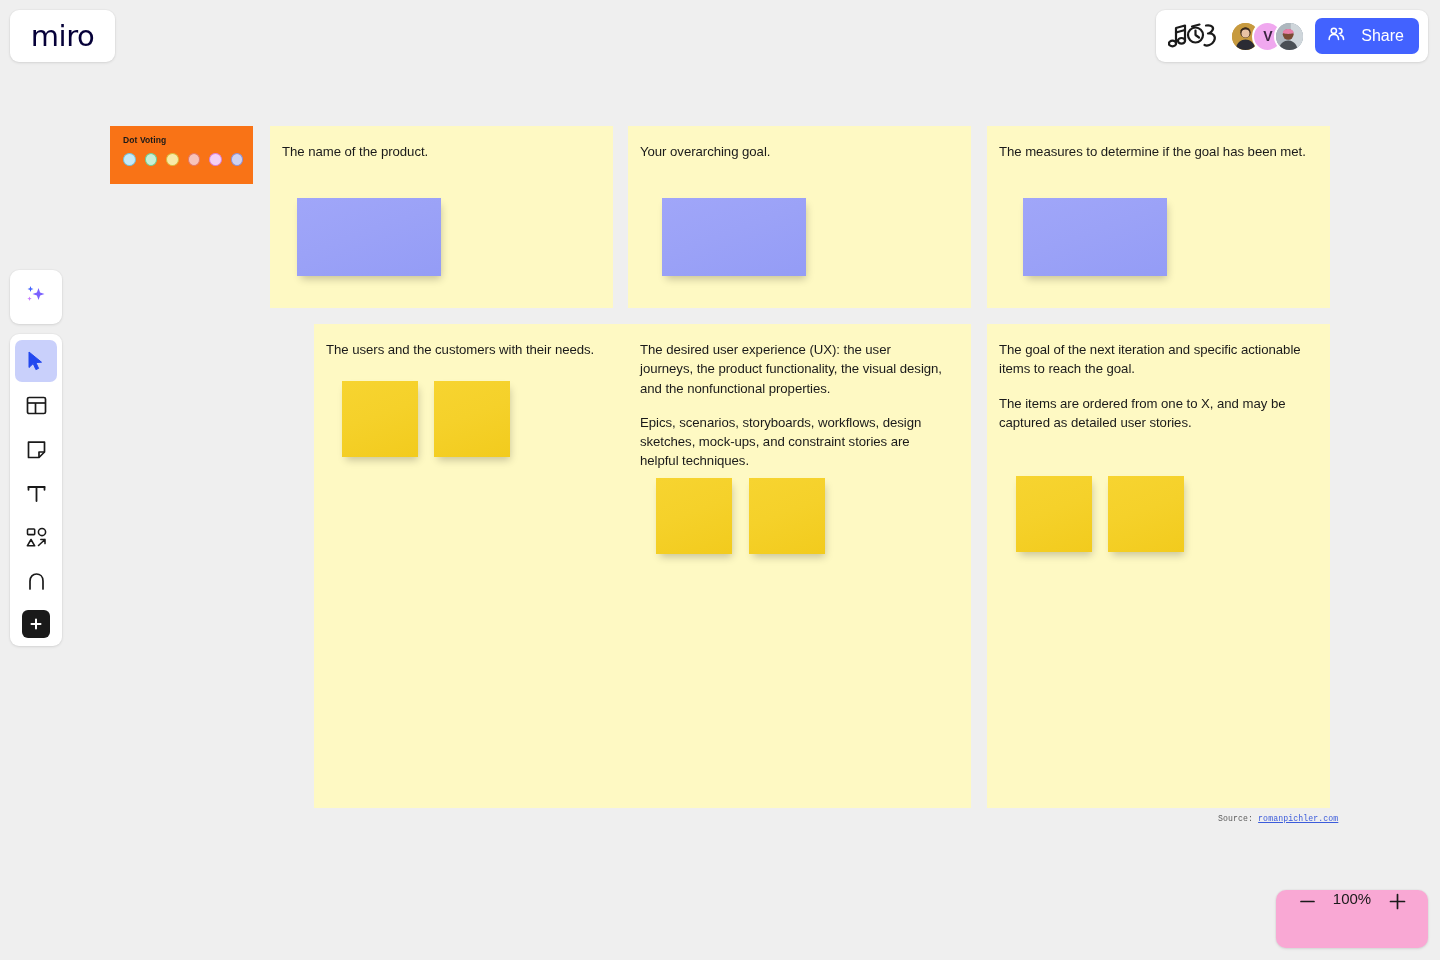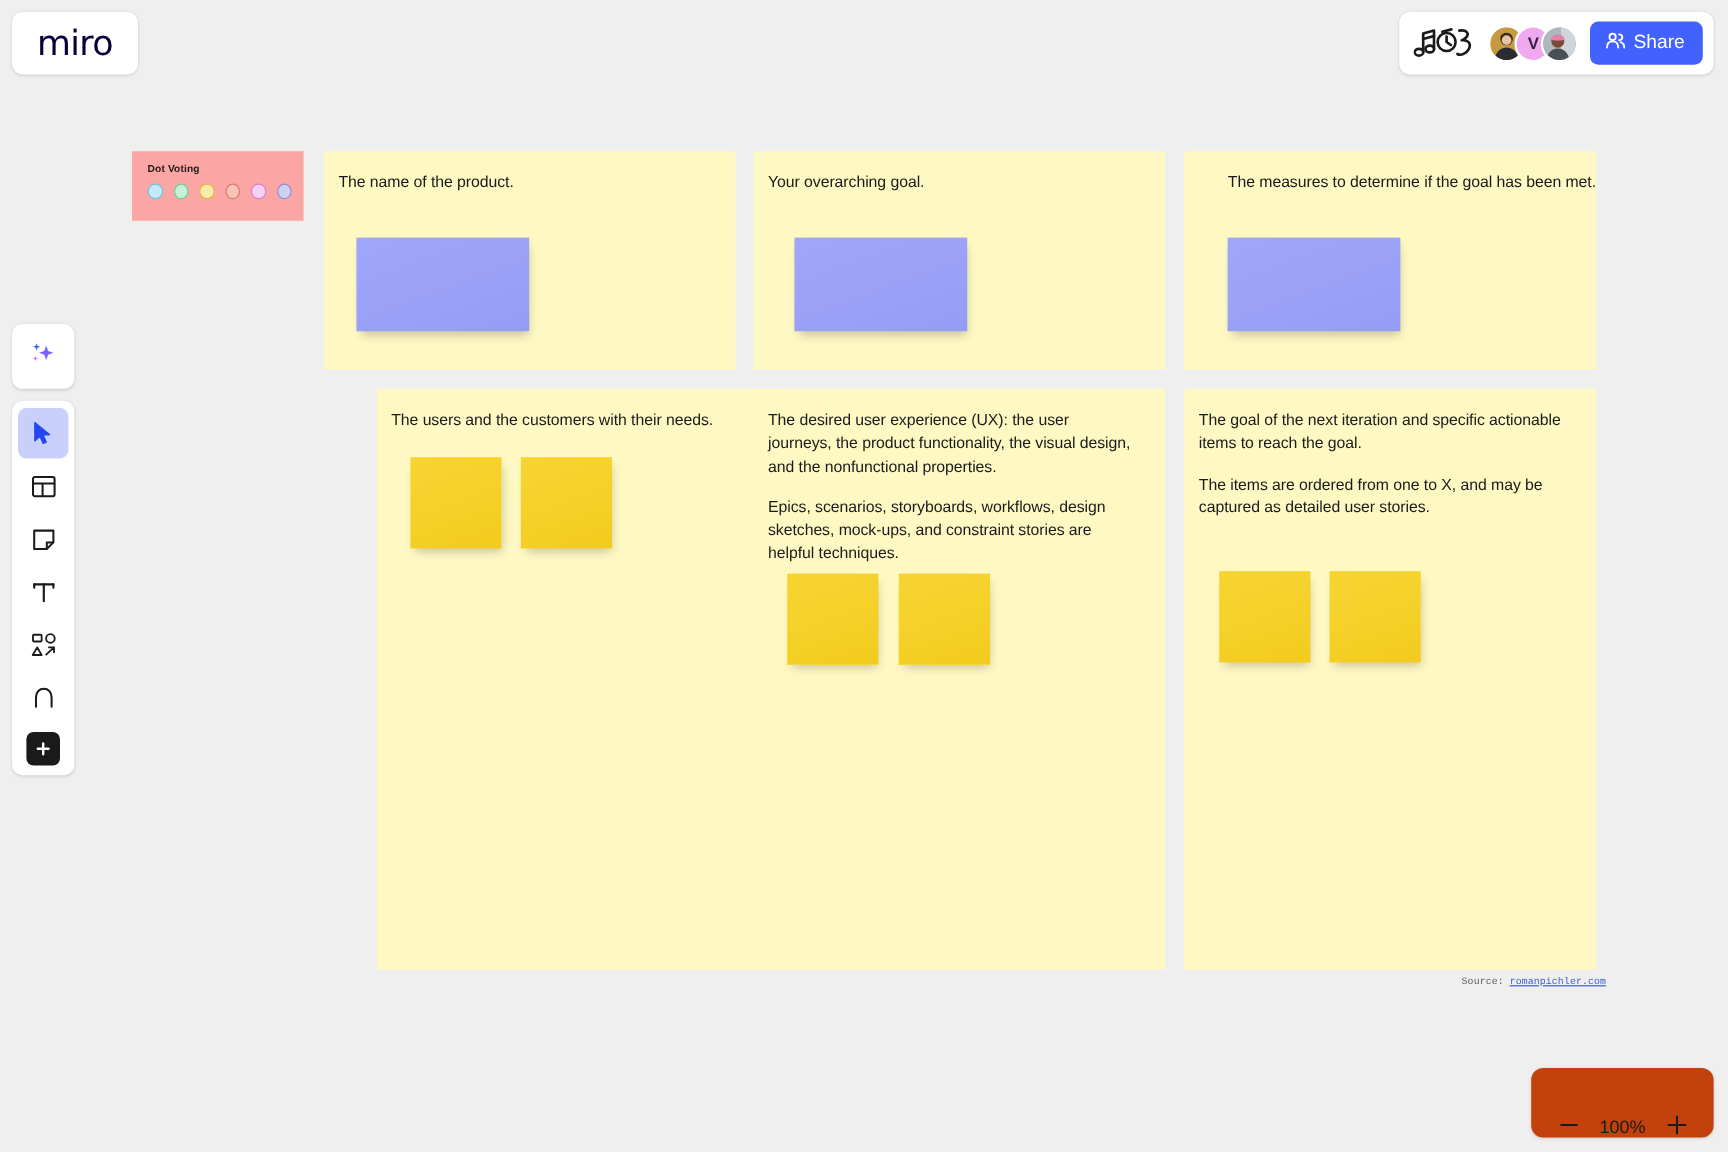--- a/index.html
+++ b/index.html
@@ -63,21 +63,21 @@
   .avatar.a1 { background: #c79a3f; }
   .avatar.a2 { background: #f0a8ef; }
   .avatar.a3 { background: #8fa0ad; }
 
   .share-btn {
     height: 36px;
     background: #4262ff;
     border-radius: 7px;
     color: #ffffff;
     font-size: 16px;
-    display: flex; align-items: center; gap: 6px;
+    display: flex; align-items: center; gap: 16px;
     padding: 0 15px 0 12px;
     cursor: pointer;
     border: none;
     font-family: "Liberation Sans", sans-serif;
   }
   .share-icon { width: 18px; height: 18px; flex: none; }
 
   
   .tool-ai {
     position: absolute;
@@ -116,21 +116,21 @@
     display: flex; align-items: center; justify-content: center;
     margin-top: 6px;
     cursor: pointer;
   }
 
   
   .dotvote {
     position: absolute;
     left: 110px; top: 126px;
     width: 143px; height: 58px;
-    background: #fca5a5;
+    background: #f97316;
     display: flex; flex-direction: column;
     padding: 9px 10px 0 13px;
   }
   .dotvote-title {
     font-size: 8.5px;
     font-weight: 700;
     color: #1a1a1a;
     letter-spacing: 0.1px;
     margin-bottom: 8px;
   }
@@ -148,21 +148,21 @@
   .card-text {
     font-size: 13.2px;
     line-height: 1.46;
     color: #1a1a1a;
     letter-spacing: -0.05px;
   }
   .card-text + .card-text { margin-top: 15px; }
 
   #card-name      { left: 270px; top: 126px; width: 343px; height: 182px; padding: 16px 0 0 12px; }
   #card-goal      { left: 628px; top: 126px; width: 343px; height: 182px; padding: 16px 0 0 12px; }
-  #card-measures  { left: 987px; top: 126px; width: 343px; height: 182px; padding: 16px 0 0 12px; text-align: right; }
+  #card-measures  { left: 987px; top: 126px; width: 343px; height: 182px; padding: 16px 0 0 12px; }
   #card-users     { left: 270px; top: 324px; width: 343px; height: 484px; padding: 16px 0 0 12px; margin-left: 44px; }
   #card-ux        { left: 628px; top: 324px; width: 343px; height: 484px; padding: 16px 26px 0 12px; }
   #card-iteration { left: 987px; top: 324px; width: 343px; height: 484px; padding: 16px 26px 0 12px; }
 
   .sticky {
     position: relative;
     box-shadow: 2px 5px 8px -2px rgba(0,0,0,0.22);
   }
   .sticky.wide  { width: 144px; height: 78px; }
   .sticky.square{ width: 76px;  height: 76px; }
@@ -188,24 +188,24 @@
     color: #5c5c5c;
     letter-spacing: 0.1px;
   }
   .source a { color: #3b5bdb; text-decoration: underline; }
 
   
   .zoom-bar {
     position: absolute;
     right: 12px; bottom: 12px;
     width: 152px; height: 58px;
-    background: #c2410c;
+    background: #f9a8d4;
     border-radius: 10px;
     box-shadow: 0 1px 3px rgba(0,0,0,0.10), 0 0 0 1px rgba(0,0,0,0.02);
-    display: flex; align-items: flex-end; justify-content: space-between;
+    display: flex; align-items: flex-start; justify-content: space-between;
     padding: 0 20px;
   }
   .zoom-btn {
     width: 22px; height: 22px;
     display: flex; align-items: center; justify-content: center;
     cursor: pointer;
     color: #1a1a1a;
   }
   .zoom-level {
     font-size: 15px;

